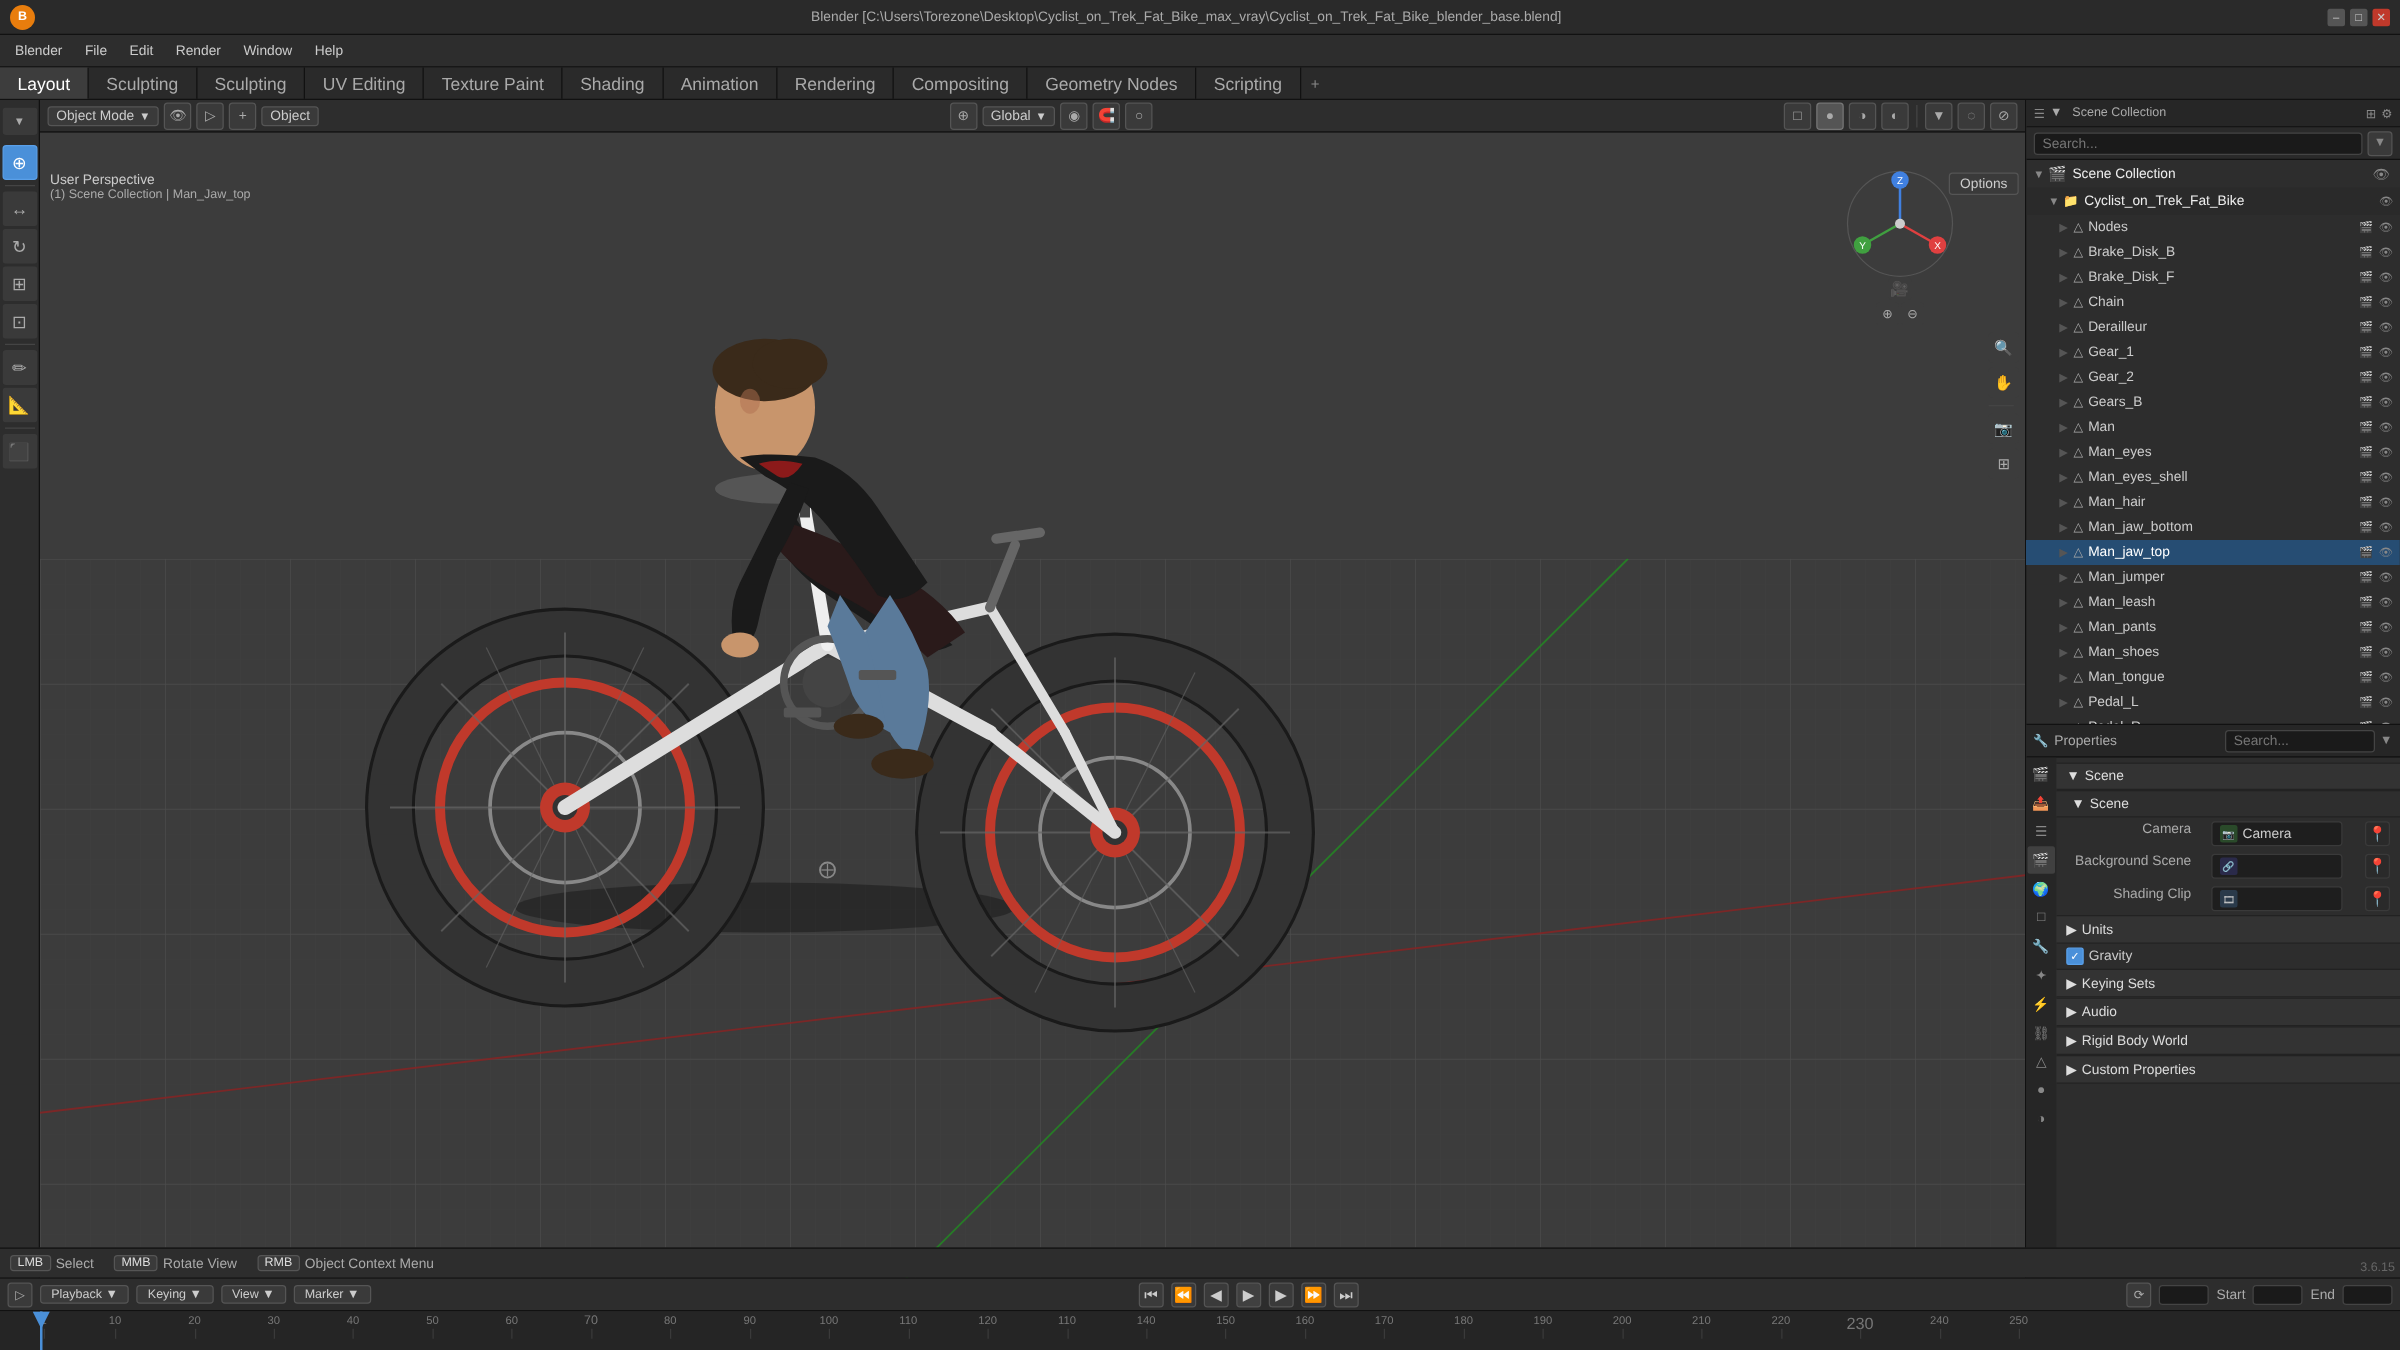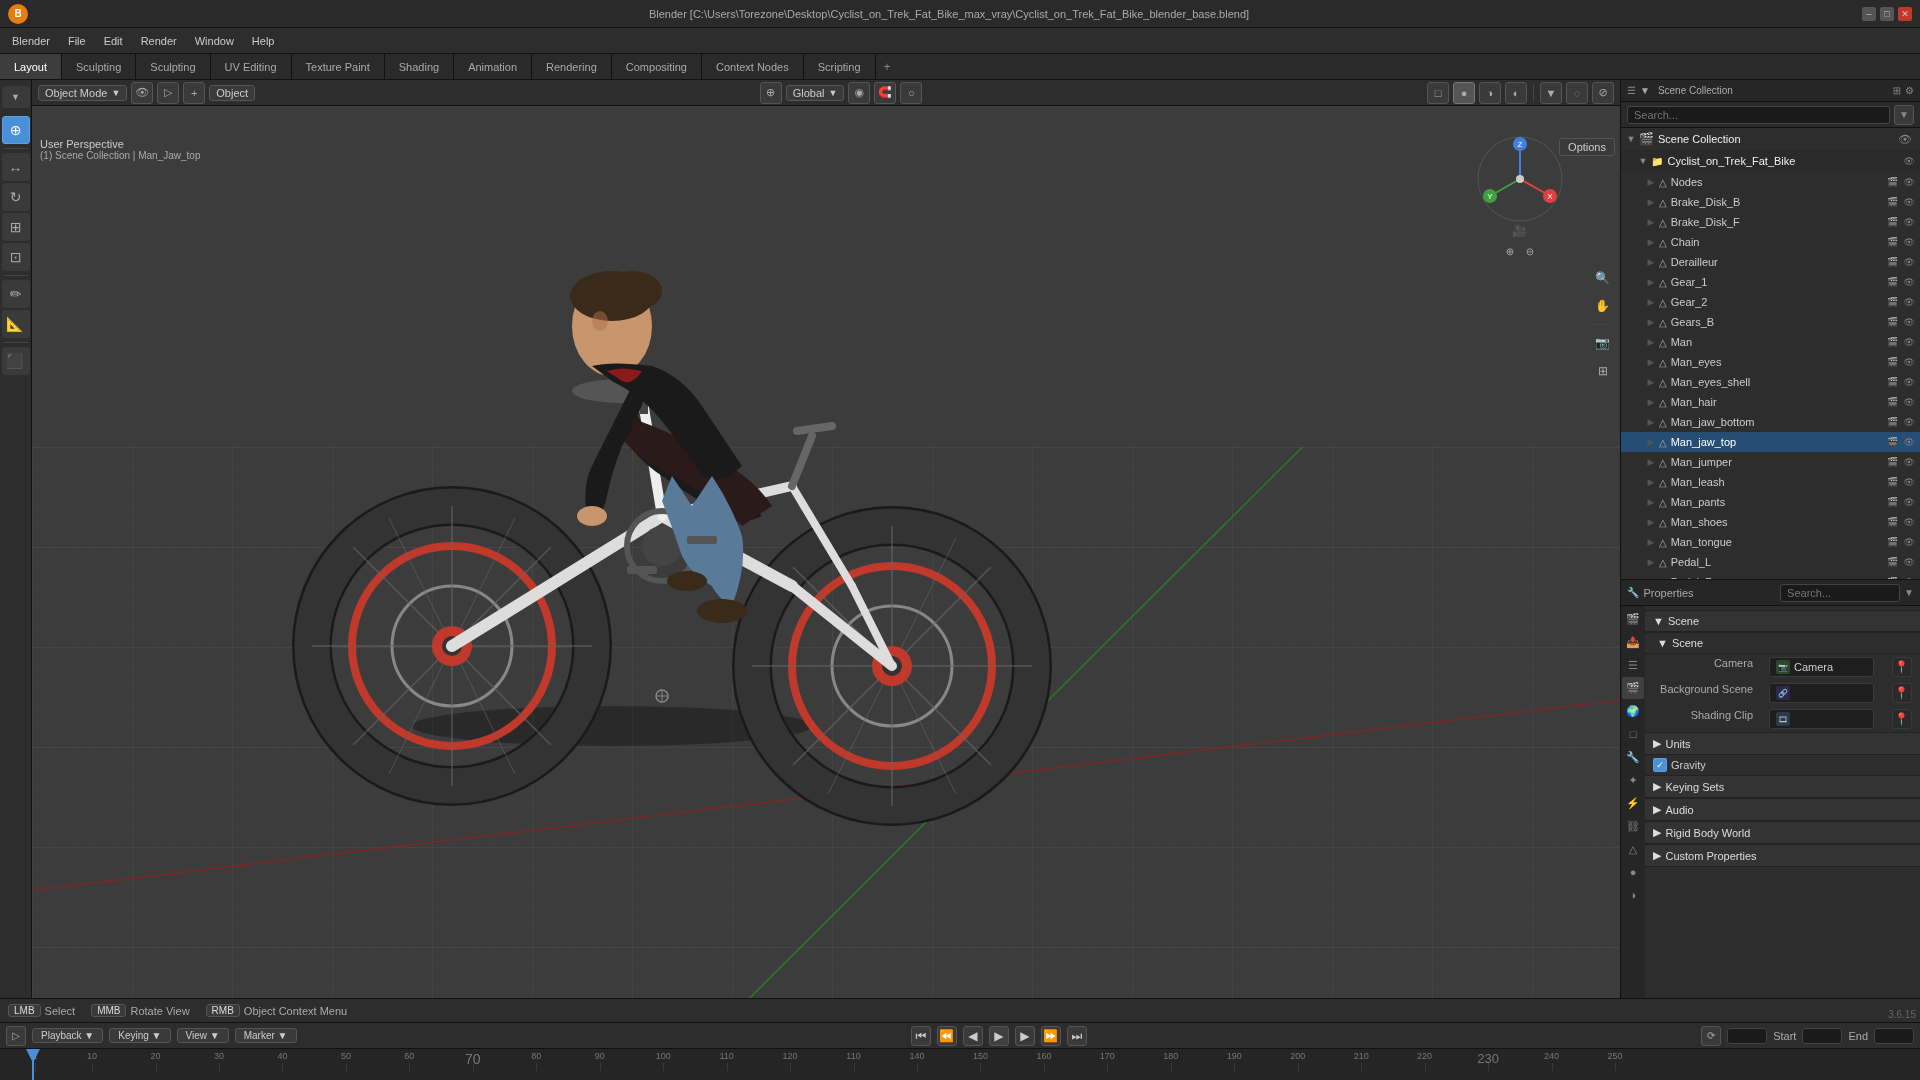--- a/index.html
+++ b/index.html
@@ -81,21 +81,21 @@
       top: 54px; left: 0; right: 0;
       height: 26px;
       background: #2a2a2a;
       display: flex;
       align-items: stretch;
       border-bottom: 1px solid #111;
       z-index: 100;
     }
     .workspace-tab {
       padding: 0 14px;
-      font-size: 11px;
+      font-size: 14px;
       color: #aaa;
       cursor: pointer;
       display: flex;
       align-items: center;
       border-right: 1px solid #111;
     }
     .workspace-tab.active {
       background: #3d3d3d;
       color: #fff;
     }
@@ -585,21 +585,21 @@
 <div id="workspace-tabs">
   <div class="workspace-tab active">Layout</div>
   <div class="workspace-tab">Sculpting</div>
   <div class="workspace-tab">Sculpting</div>
   <div class="workspace-tab">UV Editing</div>
   <div class="workspace-tab">Texture Paint</div>
   <div class="workspace-tab">Shading</div>
   <div class="workspace-tab">Animation</div>
   <div class="workspace-tab">Rendering</div>
   <div class="workspace-tab">Compositing</div>
-  <div class="workspace-tab">Context Nodes</div>
+  <div class="workspace-tab">Geometry Nodes</div>
   <div class="workspace-tab">Scripting</div>
   <div class="tab-plus">+</div>
 </div>
 
 <div id="main-content">
 
   <div id="left-toolbar">
 
     <div style="display:flex;flex-direction:column;align-items:center;gap:2px;padding:2px 0;margin-bottom:4px;">
       <div class="tool-btn" style="width:28px;height:22px;font-size:9px;">▼</div>
@@ -1186,21 +1186,21 @@
       <span style="position: absolute; top: 2px; left: 155.562px; font-size: 9px; color: rgb(119, 119, 119); transform: translateX(-50%);">20</span>
       <div style="position: absolute; top: 14px; left: 155.562px; width: 1px; height: 8px; background: rgb(58, 58, 58);"></div>
       <span style="position: absolute; top: 2px; left: 219.016px; font-size: 9px; color: rgb(119, 119, 119); transform: translateX(-50%);">30</span>
       <div style="position: absolute; top: 14px; left: 219.016px; width: 1px; height: 8px; background: rgb(58, 58, 58);"></div>
       <span style="position: absolute; top: 2px; left: 282.47px; font-size: 9px; color: rgb(119, 119, 119); transform: translateX(-50%);">40</span>
       <div style="position: absolute; top: 14px; left: 282.47px; width: 1px; height: 8px; background: rgb(58, 58, 58);"></div>
       <span style="position: absolute; top: 2px; left: 345.924px; font-size: 9px; color: rgb(119, 119, 119); transform: translateX(-50%);">50</span>
       <div style="position: absolute; top: 14px; left: 345.924px; width: 1px; height: 8px; background: rgb(58, 58, 58);"></div>
       <span style="position: absolute; top: 2px; left: 409.378px; font-size: 9px; color: rgb(119, 119, 119); transform: translateX(-50%);">60</span>
       <div style="position: absolute; top: 14px; left: 409.378px; width: 1px; height: 8px; background: rgb(58, 58, 58);"></div>
-      <span style="position: absolute; top: 2px; left: 472.831px; font-size: 14px; color: rgb(119, 119, 119); transform: translateX(-50%);">70</span>
+      <span style="position: absolute; top: 2px; left: 472.831px; font-size: 10px; color: rgb(119, 119, 119); transform: translateX(-50%);">70</span>
       <div style="position: absolute; top: 14px; left: 472.831px; width: 1px; height: 8px; background: rgb(58, 58, 58);"></div>
       <span style="position: absolute; top: 2px; left: 536.285px; font-size: 9px; color: rgb(119, 119, 119); transform: translateX(-50%);">80</span>
       <div style="position: absolute; top: 14px; left: 536.285px; width: 1px; height: 8px; background: rgb(58, 58, 58);"></div>
       <span style="position: absolute; top: 2px; left: 599.739px; font-size: 9px; color: rgb(119, 119, 119); transform: translateX(-50%);">90</span>
       <div style="position: absolute; top: 14px; left: 599.739px; width: 1px; height: 8px; background: rgb(58, 58, 58);"></div>
       <span style="position: absolute; top: 2px; left: 663.193px; font-size: 9px; color: rgb(119, 119, 119); transform: translateX(-50%);">100</span>
       <div style="position: absolute; top: 14px; left: 663.193px; width: 1px; height: 8px; background: rgb(58, 58, 58);"></div>
       <span style="position: absolute; top: 2px; left: 726.647px; font-size: 9px; color: rgb(119, 119, 119); transform: translateX(-50%);">110</span>
       <div style="position: absolute; top: 14px; left: 726.647px; width: 1px; height: 8px; background: rgb(58, 58, 58);"></div>
       <span style="position: absolute; top: 2px; left: 790.1px; font-size: 9px; color: rgb(119, 119, 119); transform: translateX(-50%);">120</span>

